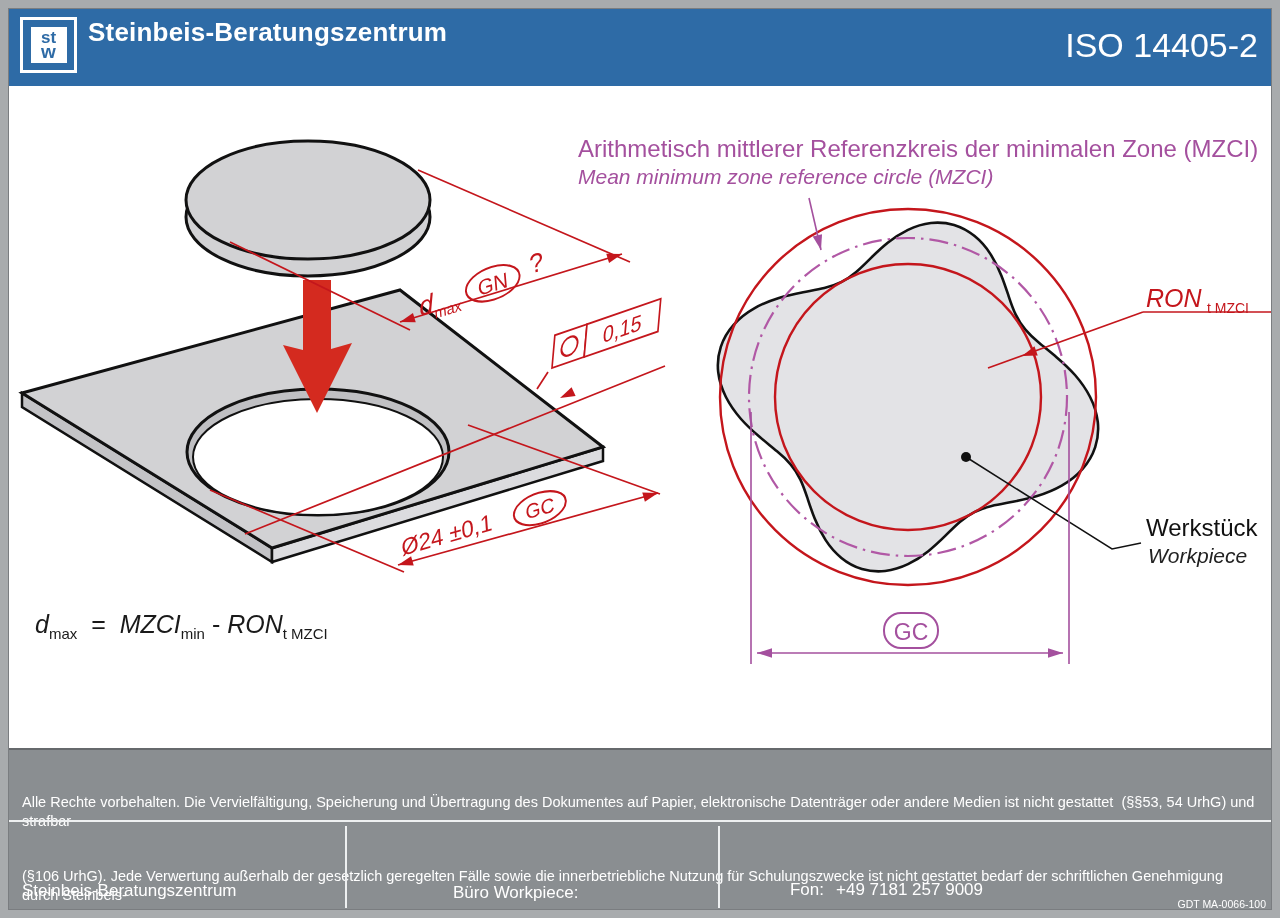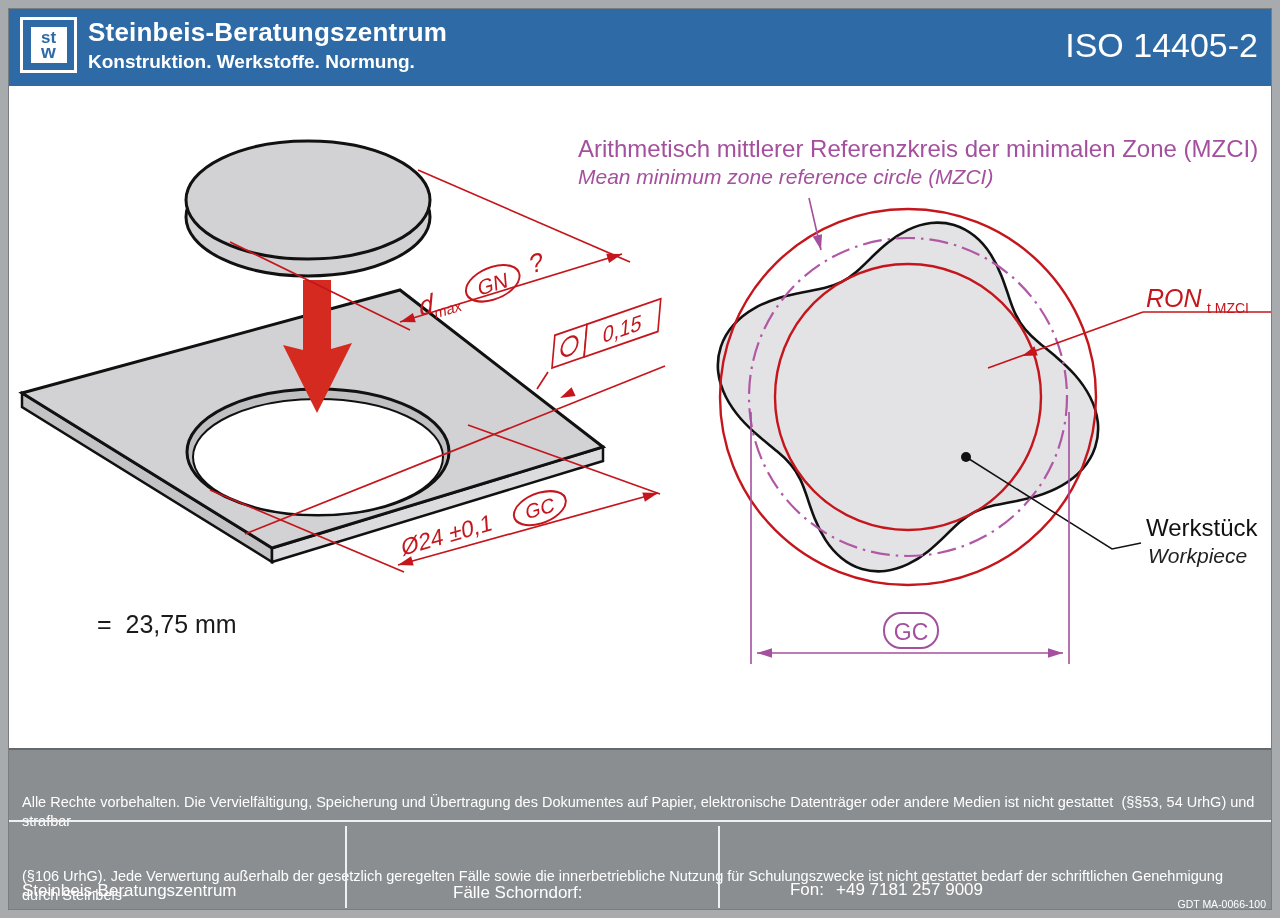--- a/index.html
+++ b/index.html
@@ -131,53 +131,52 @@
     <text x="1146" y="307">
       <tspan font-size="25" font-style="italic" class="red-t">RON</tspan>
       <tspan font-size="14" dy="6" dx="1" class="red-t">t MZCI</tspan>
     </text>
 
     <text x="1146" y="536" font-size="24" class="blk-t">Werkstück</text>
     <text x="1148" y="563" font-size="21" font-style="italic" fill="#222">Workpiece</text>
   </svg>
 
   <div class="formula">
-    <div class="row ind">=  23,75 mm</div>
+    <div class="row"><i><span>d</span></i><sub>max</sub>  <span>=</span>  <i><span>MZCI</span></i><sub>min</sub> <span>-</span> <i><span>RON</span></i><sub>t MZCI</sub></div>
   </div>
 
   <div class="header">
     <div class="logo">
       <div class="logo-inner">
         <span class="l1">st</span>
         <span class="l2">w</span>
       </div>
     </div>
     <div class="h-title">Steinbeis-Beratungszentrum</div>
-    <div class="h-sub">Konstruktion. Werkstoffe. Normung.</div>
     <div class="h-std">ISO 14405-2</div>
   </div>
 
   <div class="footer">
     <div class="copy">
       <div>Alle Rechte vorbehalten. Die Vervielfältigung, Speicherung und Übertragung des Dokumentes auf Papier, elektronische Datenträger oder andere Medien ist nicht gestattet  (§§53, 54 UrhG) und strafbar</div>
       <div>(§106 UrhG). Jede Verwertung außerhalb der gesetzlich geregelten Fälle sowie die innerbetriebliche Nutzung für Schulungszwecke ist nicht gestattet bedarf der schriftlichen Genehmigung durch Steinbeis-</div>
       
     </div>
     <div class="sep"></div>
     <div class="vdiv" style="left:337px"></div>
     <div class="vdiv" style="left:710px"></div>
 
     <div class="fcol" style="left:14px">
       <div>Steinbeis-Beratungszentrum</div>
       
       
     </div>
 
     <div class="fcol" style="left:445px;line-height:26px">
-      <div>Fälle Schorndorf:</div>
+      <div>Büro Workpiece:</div>
       
       
     </div>
 
     <div class="fcol" style="left:770px">
       <div class="crow"><span class="lbl">Fon:</span><span>+49 7181 257 9009</span></div>
       
       
       
     </div>

